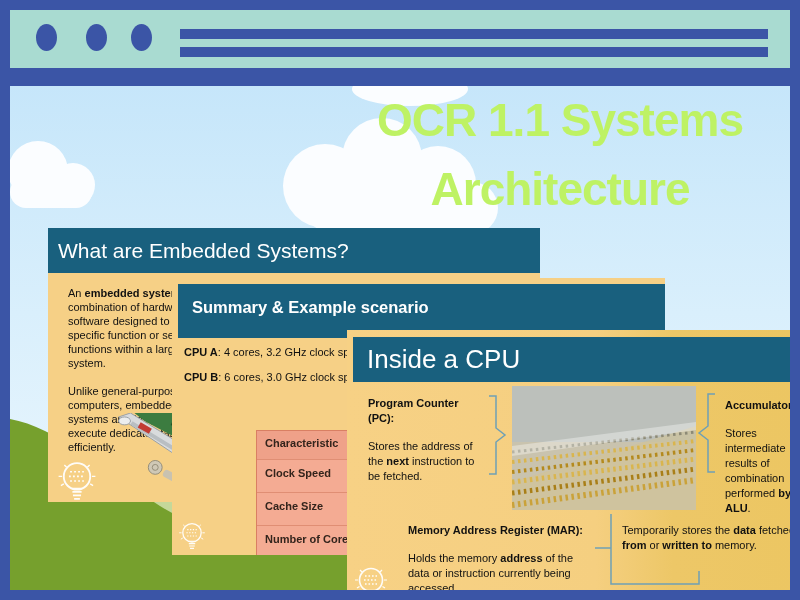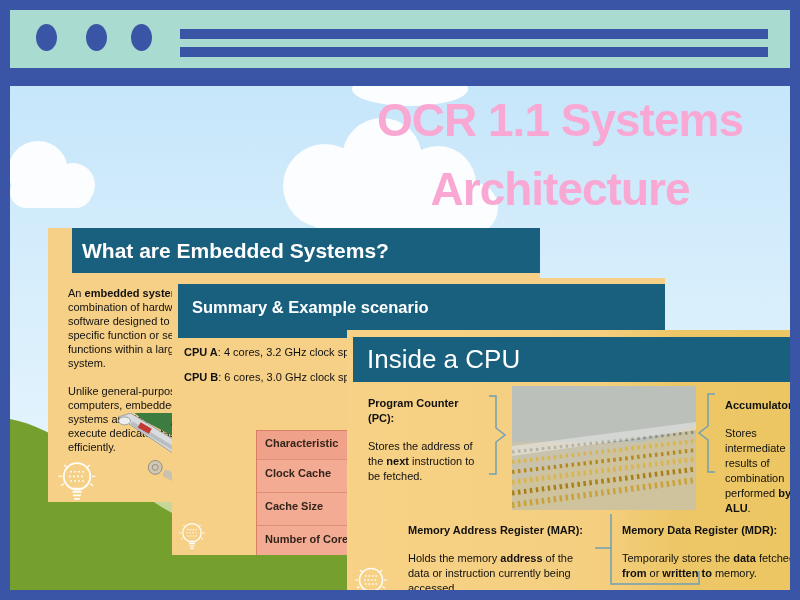--- a/index.html
+++ b/index.html
@@ -12,28 +12,28 @@
   .menu-lines{position:absolute;left:170px;top:19px;width:588px;}
   .menu-lines .bar{height:10px;background:#3b55a6;margin-bottom:8px;}
   .chrome-sep{position:absolute;left:10px;top:68px;width:780px;height:18px;background:#3b55a6;z-index:40;}
 
   
   .sky{position:absolute;left:10px;top:86px;width:780px;height:504px;overflow:hidden;
        background:linear-gradient(180deg,#c6e6fa 0%,#d9effc 45%,#eef8fe 100%);}
   .sky svg{position:absolute;left:0;top:0;}
 
   .main-title{position:absolute;left:330px;top:86px;width:460px;z-index:5;text-align:center;
-              font-size:46px;font-weight:bold;letter-spacing:-1px;line-height:69px;color:#f9a8d4;}
+              font-size:46px;font-weight:bold;letter-spacing:-1px;line-height:69px;color:#bef264;}
 
   
   .slide{position:absolute;overflow:hidden;}
   .slide-header{background:#19607e;color:#fff;white-space:nowrap;overflow:hidden;}
 
   .slide1{left:48px;top:228px;width:492px;height:274px;background:#f6d086;z-index:2;}
-  .slide1 .slide-header{height:45px;line-height:45px;font-size:21px;font-weight:bold;padding-left:10px;margin-left:24px;}
+  .slide1 .slide-header{height:45px;line-height:45px;font-size:21px;font-weight:normal;padding-left:10px;}
   .slide1-text{position:absolute;left:20px;top:58px;width:152px;font-size:11px;line-height:14px;}
   .slide1-text p{margin:0 0 14px 0;}
   .pcb{position:absolute;left:52px;top:185px;width:150px;height:89px;}
 
   .slide2{left:172px;top:278px;width:493px;height:277px;background:#f6d086;z-index:3;}
   .slide2 .slide-header{margin:6px 0 0 6px;width:473px;height:54px;line-height:46px;
                         font-size:16.5px;font-weight:bold;padding-left:14px;}
   .cpu-line{position:absolute;left:12px;font-size:11px;}
   .cpu-line.a{top:68px;} .cpu-line.b{top:93px;}
   .spec-table{position:absolute;left:84px;top:152px;width:152px;border:1px solid #d97f63;}
@@ -138,21 +138,21 @@
         <use href="#bulb-g"></use>
       </svg>
   </div>
 
   <div class="slide slide2">
     <div class="slide-header">Summary &amp; Example scenario</div>
     <div class="cpu-line a"><span style="font-weight: bold;">CPU A</span><span>: 4 cores, 3.2 GHz clock speed, 6 MB cache</span></div>
     <div class="cpu-line b"><span style="font-weight: bold;">CPU B</span><span>: 6 cores, 3.0 GHz clock speed, 8 MB cache</span></div>
     <div class="spec-table">
       <div class="spec-row head">Characteristic</div>
-      <div class="spec-row">Clock Cache</div>
+      <div class="spec-row">Clock Speed</div>
       <div class="spec-row">Cache Size</div>
       <div class="spec-row">Number of Cores</div>
     </div>
     <svg class="bulb b2" viewBox="0 0 40 38">
         <use href="#bulb-g"></use>
       </svg>
   </div>
 
   <div class="slide slide3">
     <div class="slide-header">Inside a CPU</div>
@@ -188,21 +188,20 @@
       <p class="reg-title">Accumulator:</p>
       <div><span>Stores intermediate results of combination performed </span><span style="font-weight: bold;">by the ALU</span><span>.</span></div>
     </div>
 
     <div class="reg mar">
       <p class="reg-title">Memory Address Register (MAR):</p>
       <div><span>Holds the memory </span><span style="font-weight: bold;">address</span><span> of the data or instruction currently being accessed.</span></div>
     </div>
 
     <div class="reg mdr">
-      <p class="reg-title">Memory Data Register (MDR):</p>
       <div><span>Temporarily stores the </span><span style="font-weight: bold;">data</span><span> fetched </span><span style="font-weight: bold;">from</span><span> or </span><span style="font-weight: bold;">written to</span><span> memory.</span></div>
     </div>
 
     <svg class="bulb b3" viewBox="0 0 40 38">
         <use href="#bulb-g"></use>
       </svg>
   </div>
 
   <div class="frame-border"></div>
 </div>

